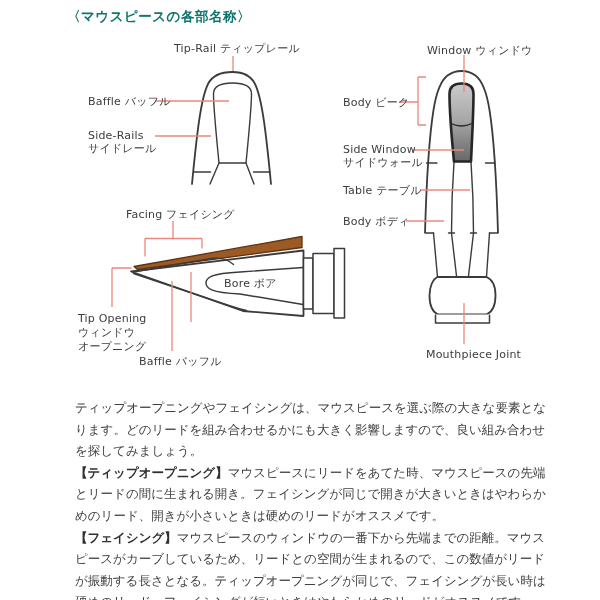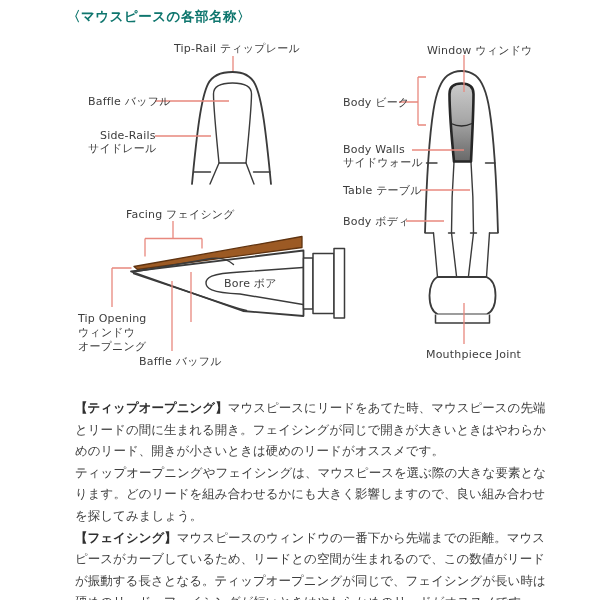--- a/index.html
+++ b/index.html
@@ -94,37 +94,37 @@
       <path class="red" d="M420,190 H470"></path>
       <path class="red" d="M406,221 H444"></path>
       <path class="red" d="M464,303 V344"></path>
     </g>
   </svg>
 
   <div class="title">〈マウスピースの各部名称〉</div>
 
   <div class="lbl" style="left:174px;top:42px">Tip-Rail ティップレール</div>
   <div class="lbl" style="left:88px;top:95px">Baffle バッフル</div>
-  <div class="lbl" style="left:100px;top:129px">Side-Rails</div>
+  <div class="lbl" style="left:88px;top:129px">Side-Rails</div>
   <div class="lbl" style="left:88px;top:142px">サイドレール</div>
 
   <div class="lbl" style="left:126px;top:208px">Facing フェイシング</div>
   <div class="lbl" style="left:78px;top:312px">Tip Opening</div>
   <div class="lbl" style="left:78px;top:326px">ウィンドウ</div>
   <div class="lbl" style="left:78px;top:340px">オープニング</div>
   <div class="lbl" style="left:139px;top:355px">Baffle バッフル</div>
   <div class="lbl" style="left:224px;top:277px">Bore ボア</div>
 
   <div class="lbl" style="left:427px;top:44px">Window ウィンドウ</div>
   <div class="lbl" style="left:343px;top:96px">Body ビーク</div>
-  <div class="lbl" style="left:343px;top:143px">Body Walls</div>
+  <div class="lbl" style="left:343px;top:143px">Side Window</div>
   <div class="lbl" style="left:343px;top:156px">サイドウォール</div>
   <div class="lbl" style="left:343px;top:184px">Table テーブル</div>
   <div class="lbl" style="left:343px;top:215px">Body ボディ</div>
   <div class="lbl" style="left:426px;top:348px">Mouthpiece Joint</div>
 
   <div class="bodytext">
+    <p><span>ティップオープニングやフェイシングは、マウスピースを選ぶ際の大きな要素となります。どのリードを組み合わせるかにも大きく影響しますので、良い組み合わせを探してみましょう。</span></p>
     <p><b>【ティップオープニング】</b><span>マウスピースにリードをあてた時、マウスピースの先端とリードの間に生まれる開き。フェイシングが同じで開きが大きいときはやわらかめのリード、開きが小さいときは硬めのリードがオススメです。</span></p>
-    <p><span>ティップオープニングやフェイシングは、マウスピースを選ぶ際の大きな要素となります。どのリードを組み合わせるかにも大きく影響しますので、良い組み合わせを探してみましょう。</span></p>
     <p><b>【フェイシング】</b><span>マウスピースのウィンドウの一番下から先端までの距離。マウスピースがカーブしているため、リードとの空間が生まれるので、この数値がリードが振動する長さとなる。ティップオープニングが同じで、フェイシングが長い時は硬めのリード、フェイシングが短いときはやわらかめのリードがオススメです。</span></p>
   </div>
 
 </div>
 
 </body></html>

